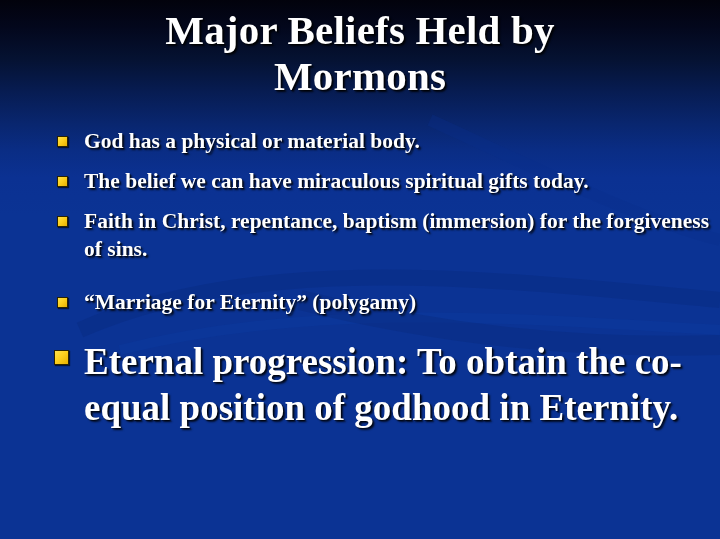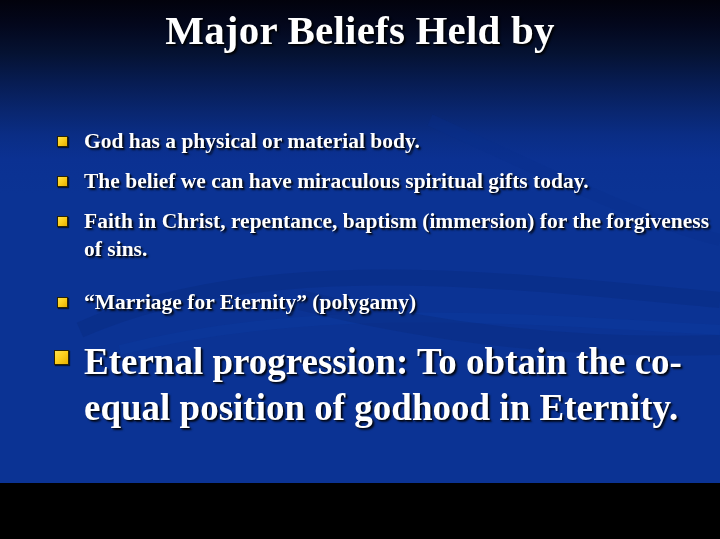--- a/index.html
+++ b/index.html
@@ -5,21 +5,21 @@
 <style>
   html, body {
     margin: 0;
     padding: 0;
     background: #000;
   }
 
   #slide {
     position: relative;
     width: 720px;
-    height: 483px;
+    height: 539px;
     overflow: hidden;
     font-family: "Liberation Serif", "DejaVu Serif", serif;
     
     background: linear-gradient(to bottom,
         #02020c 0%,
         #03071c 5%,
         #051232 11%,
         #071c52 17%,
         #09266f 23%,
         #0a2d85 28%,
@@ -117,20 +117,21 @@
 
   <svg class="swoosh" viewBox="0 0 720 539" preserveAspectRatio="none" aria-hidden="true">
     <path d="M 80 330 C 260 250, 500 280, 720 300" fill="none" stroke="#0a2c84" stroke-width="16" opacity="0.55"></path>
     <path d="M 120 350 C 320 300, 530 320, 720 330" fill="none" stroke="#0c3ba3" stroke-width="10" opacity="0.35"></path>
     <path d="M 300 300 C 420 330, 560 350, 720 345" fill="none" stroke="#092a7d" stroke-width="20" opacity="0.40"></path>
     <path d="M 430 120 C 540 170, 640 220, 720 240" fill="none" stroke="#0a2f8c" stroke-width="12" opacity="0.30"></path>
   </svg>
 
   <div class="title">
     <span class="title-line">Major Beliefs Held by</span>
+    <span class="title-line">Mormons</span>
   </div>
 
   <div class="bullets">
 
     <div class="bullet-row sz-normal gap-0">
       <span class="marker"></span>
       <span class="bullet-text">God has a physical or material body.</span>
     </div>
 
     <div class="bullet-row sz-normal gap-m">

